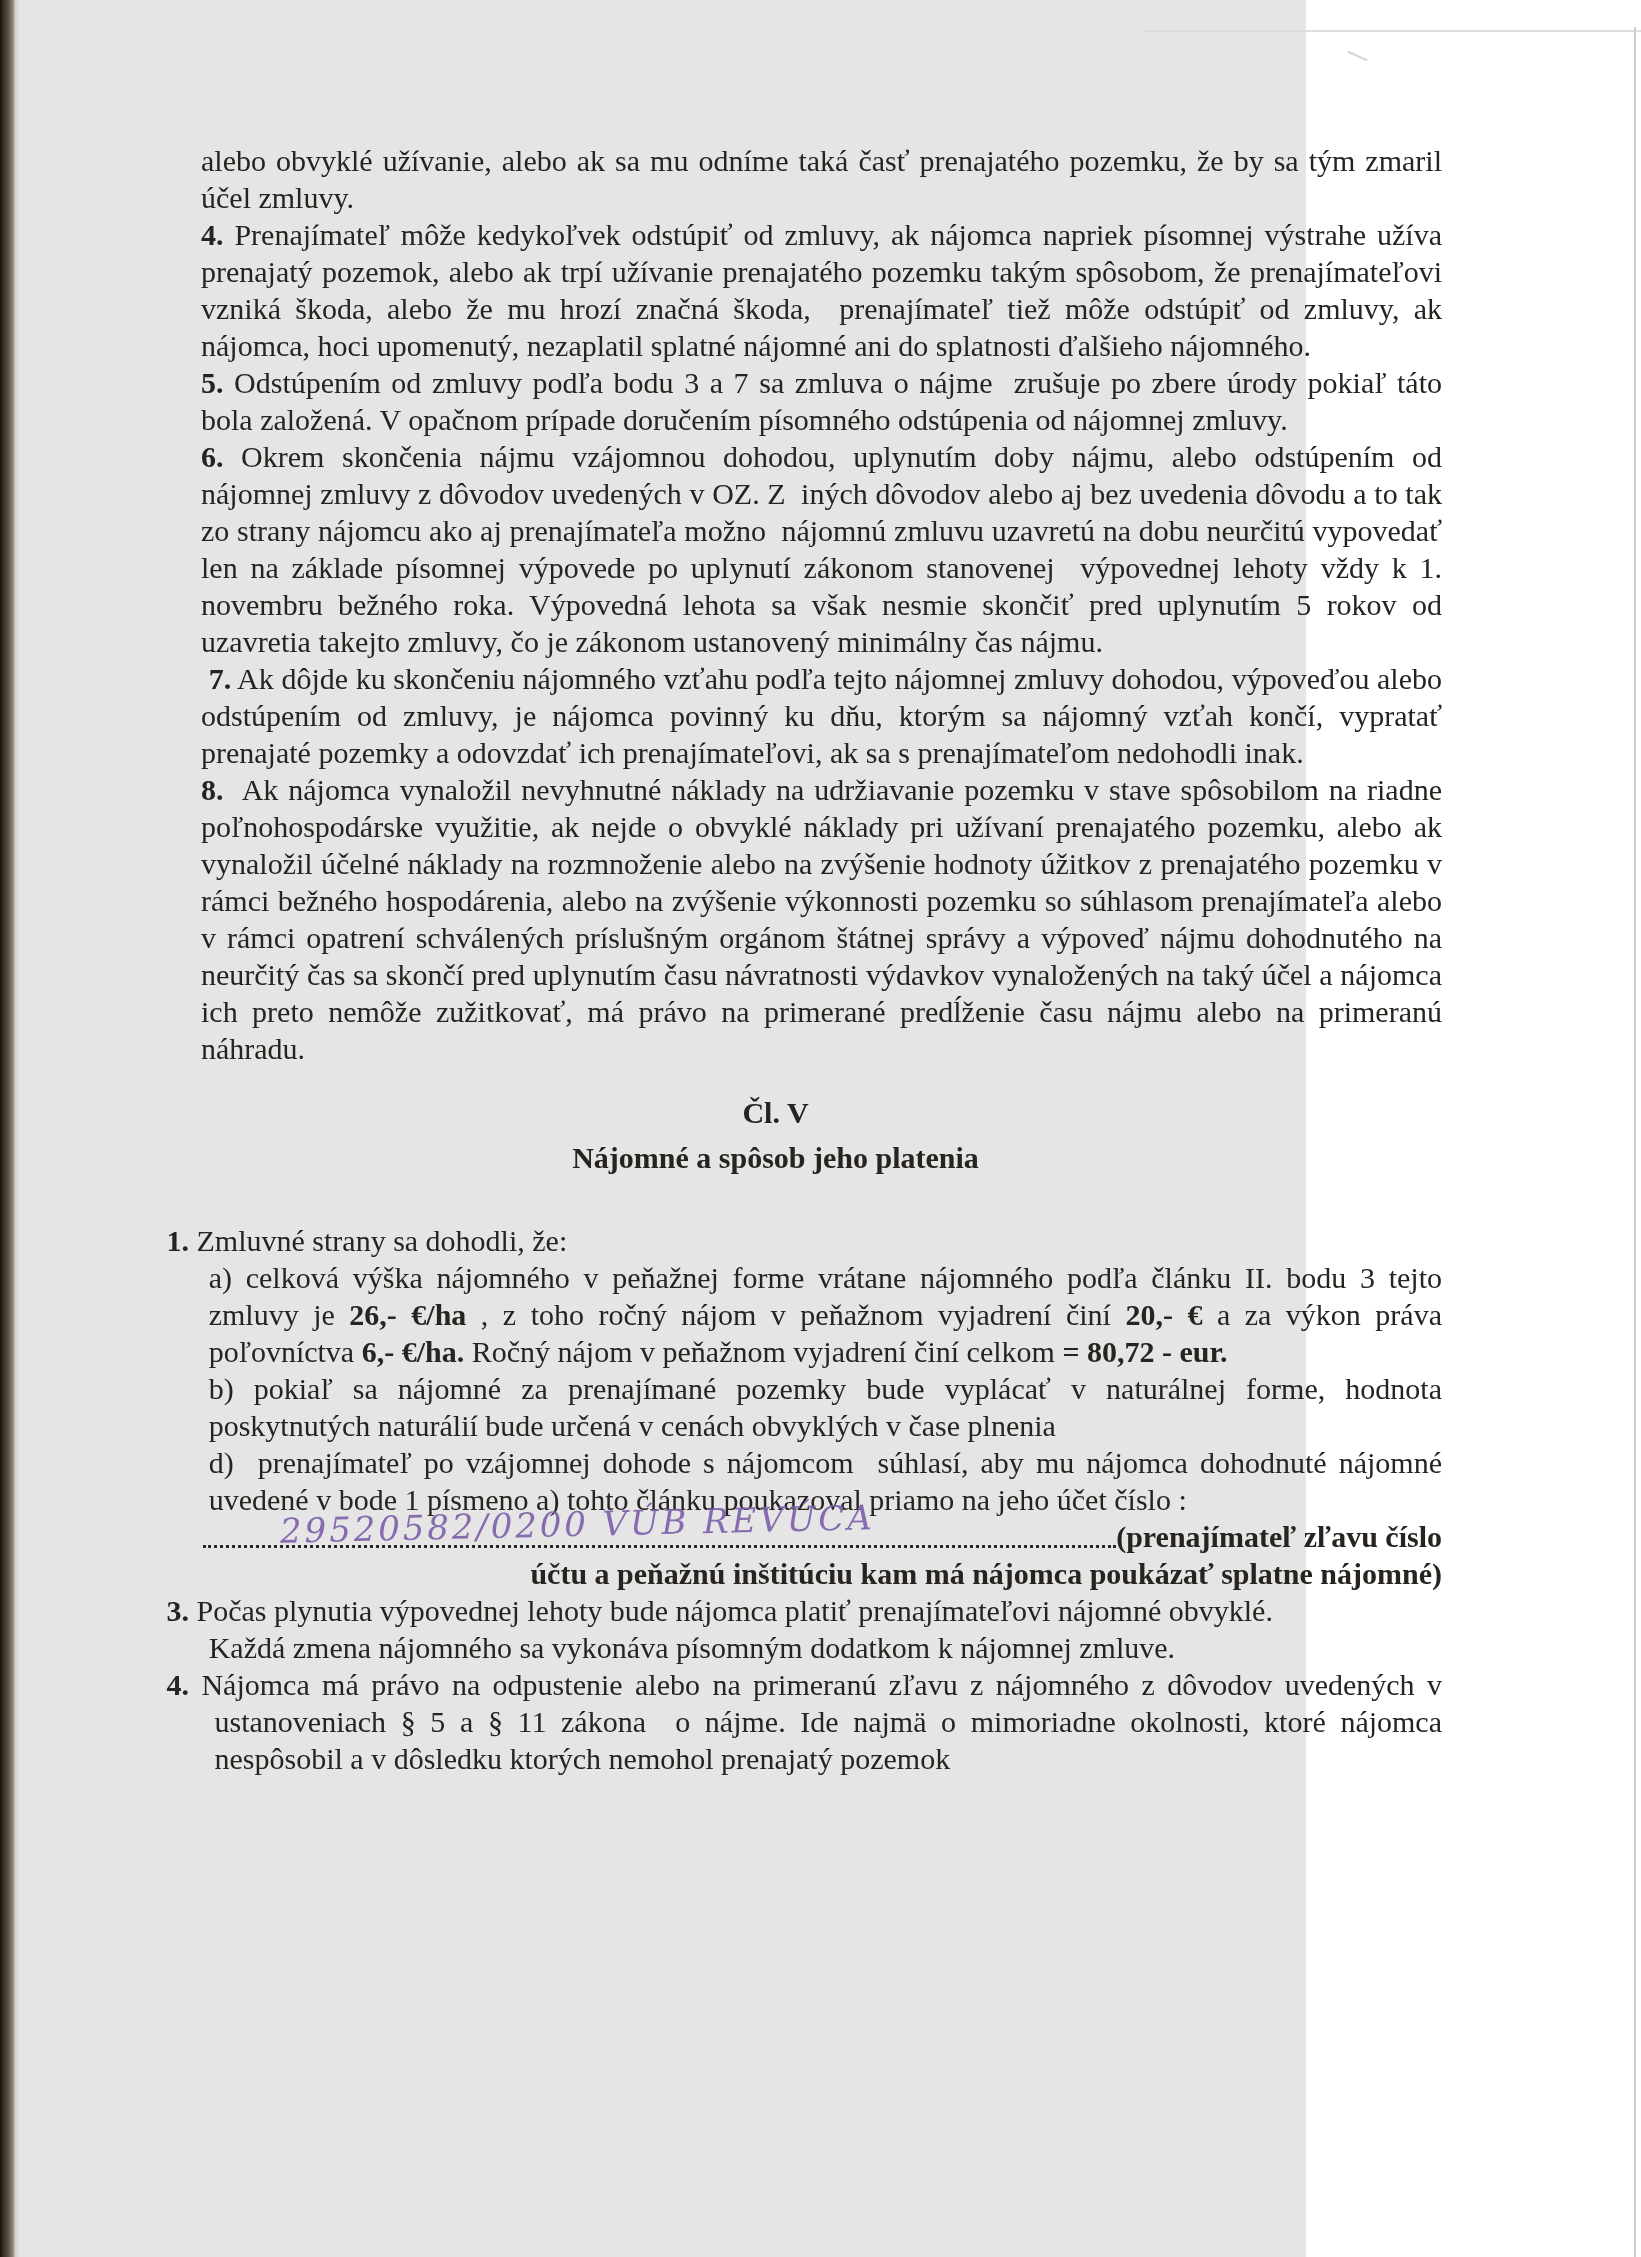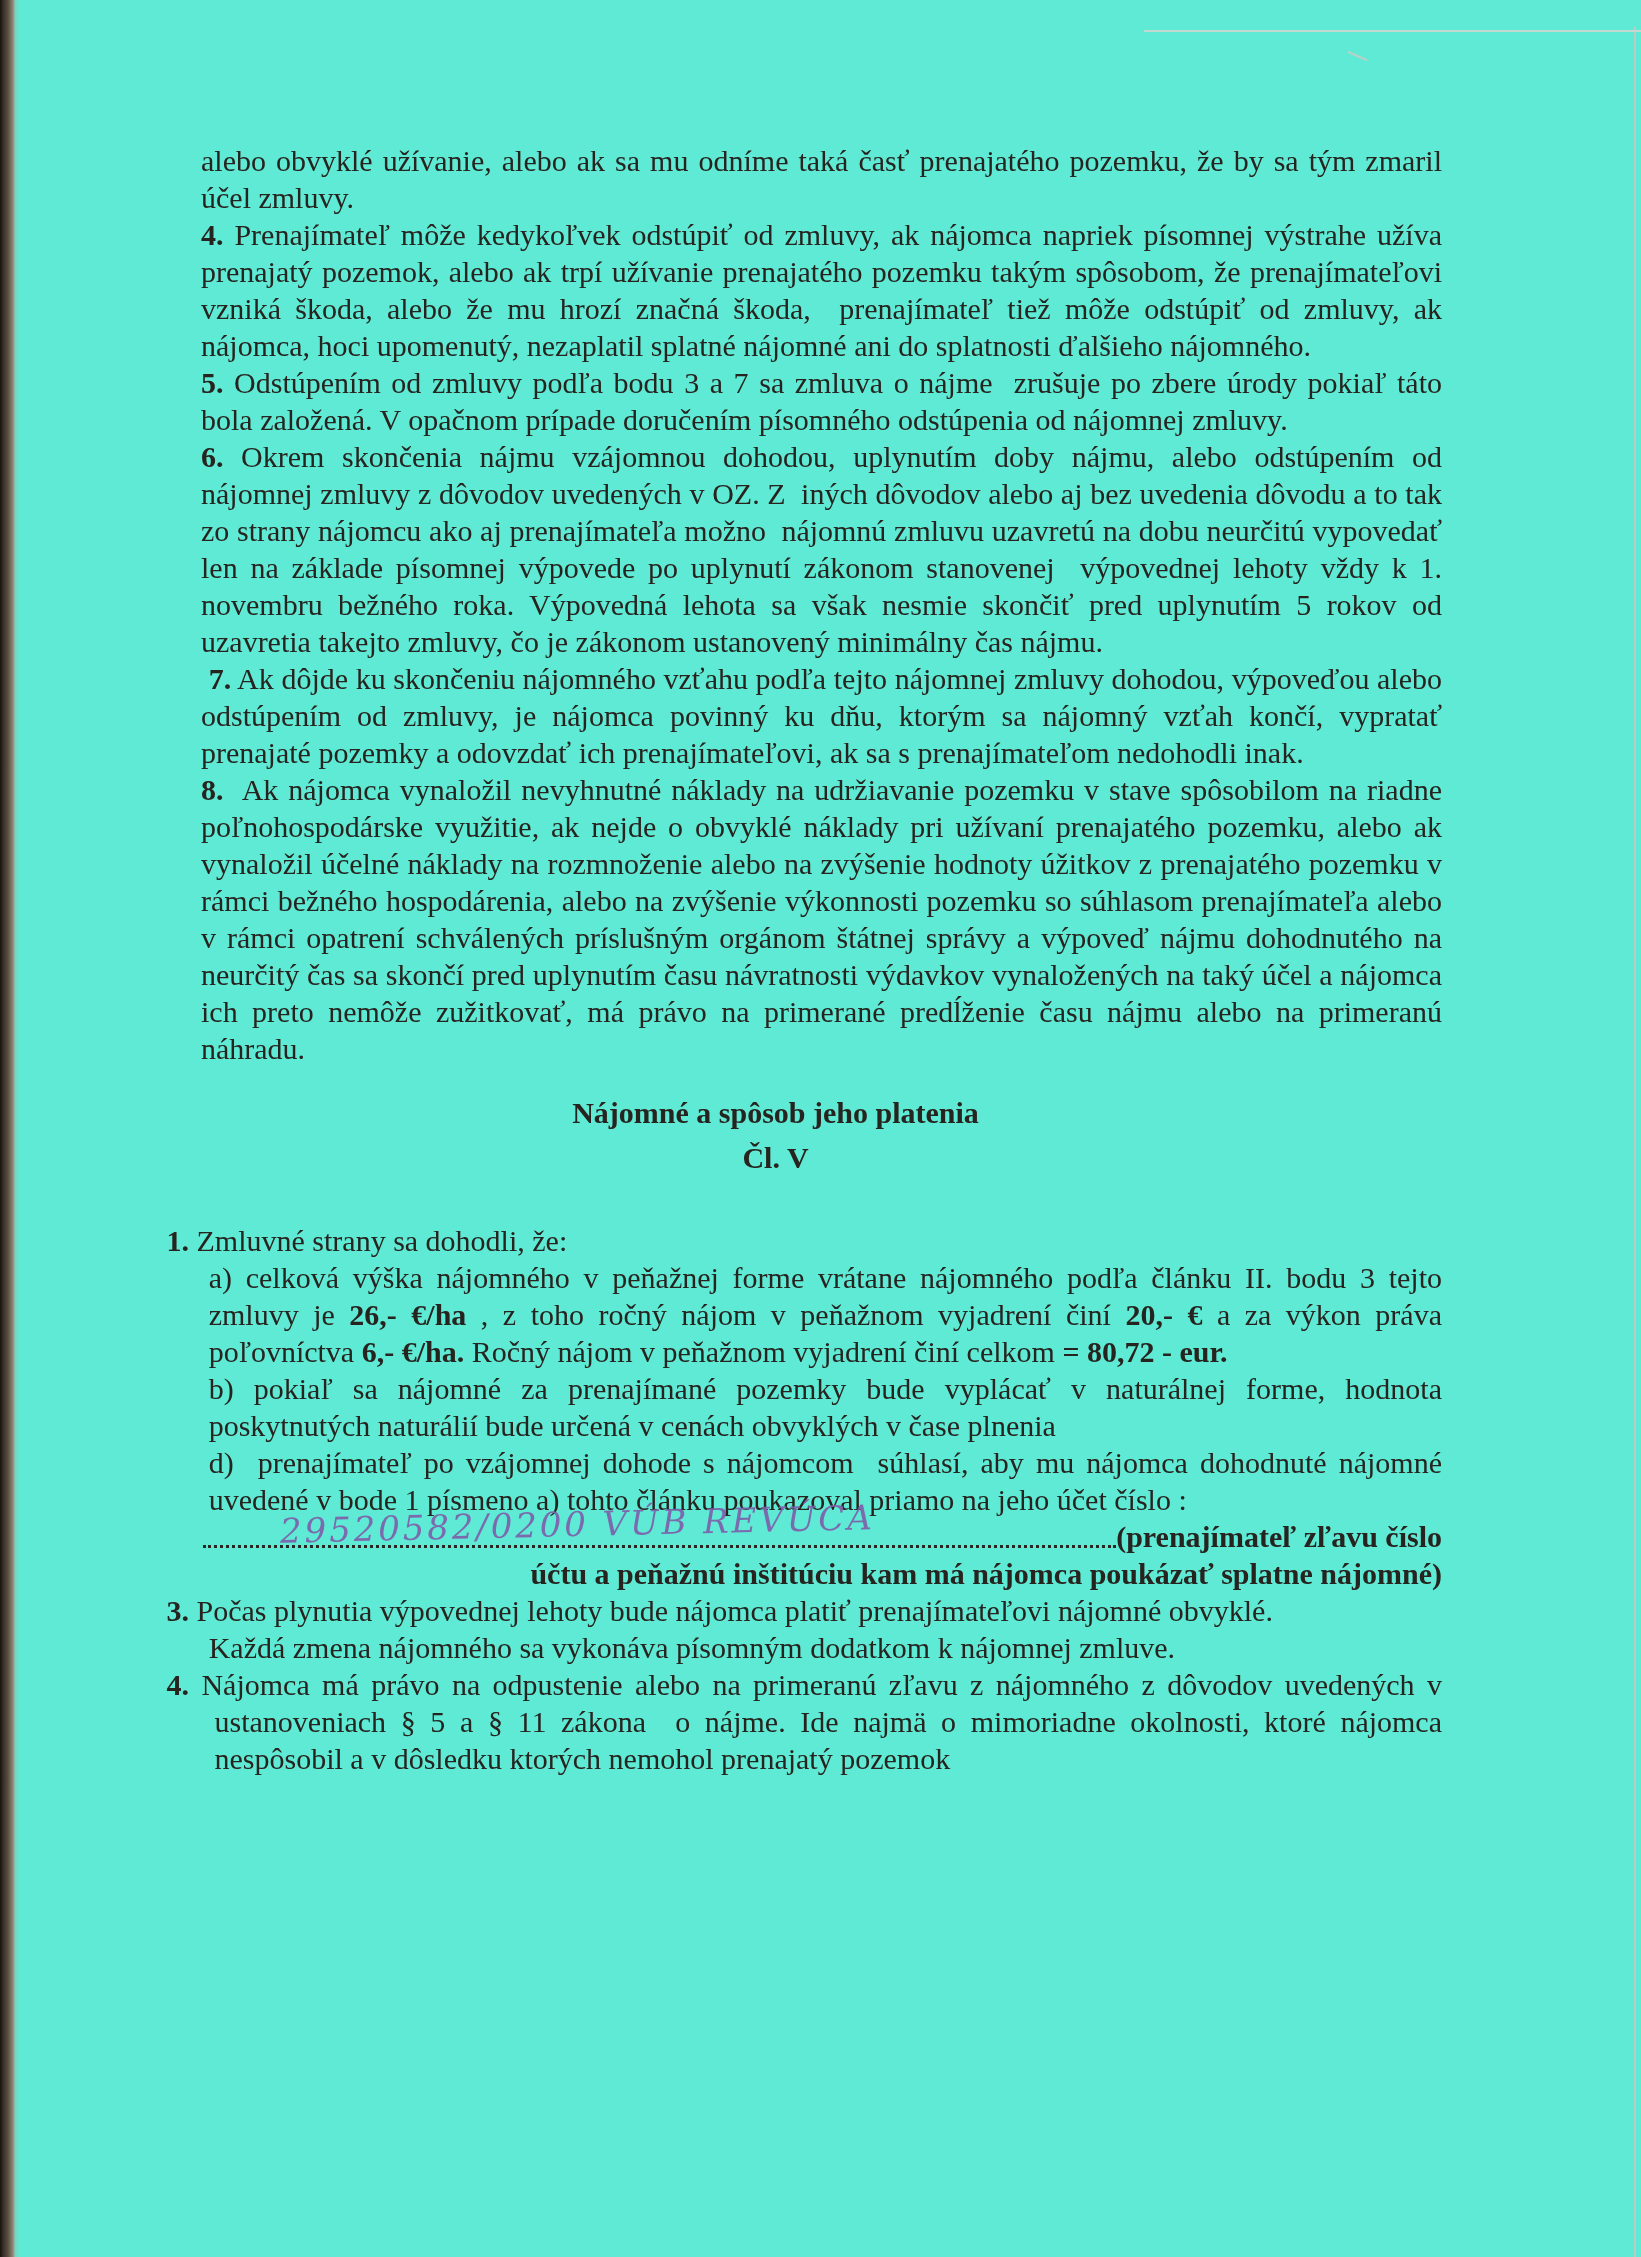--- a/index.html
+++ b/index.html
@@ -5,23 +5,23 @@
   html, body {
     margin: 0;
     padding: 0;
     width: 1641px;
     height: 2257px;
     overflow: hidden;
     background: #ffffff;
   }
   .page {
     position: relative;
-    width: 1641px;
+    width: 1306px;
     height: 2257px;
-    background: #5eead4;
+    background: #e5e5e5;
     font-family: "Liberation Serif", "DejaVu Serif", serif;
     color: #272420;
   }
   
   .edge-left {
     position: absolute; left: 0; top: 0; bottom: 0; width: 19.3px;
     background: linear-gradient(90deg,
       #15110d 0px, #3d352c 3.9px, #564c40 7.7px, #8e8274 12.6px,
       rgba(180,170,155,0.35) 15.4px, rgba(253,253,251,0) 19.3px);
   }
@@ -120,22 +120,22 @@
     <div id="flow-top">
         <div class="para"><span>alebo obvyklé užívanie, alebo ak sa mu odníme taká časť prenajatého pozemku, že by sa tým zmaril účel zmluvy.</span></div>
         <div class="para"><span class="b">4.</span><span> Prenajímateľ môže kedykoľvek odstúpiť od zmluvy, ak nájomca napriek písomnej výstrahe užíva prenajatý pozemok, alebo ak trpí užívanie prenajatého pozemku takým spôsobom, že prenajímateľovi vzniká škoda, alebo že mu hrozí značná škoda,  prenajímateľ tiež môže odstúpiť od zmluvy, ak nájomca, hoci upomenutý, nezaplatil splatné nájomné ani do splatnosti ďalšieho nájomného.</span></div>
         <div class="para"><span class="b">5.</span><span> Odstúpením od zmluvy podľa bodu 3 a 7 sa zmluva o nájme  zrušuje po zbere úrody pokiaľ táto bola založená. V opačnom prípade doručením písomného odstúpenia od nájomnej zmluvy.</span></div>
         <div class="para"><span class="b">6.</span><span> Okrem skončenia nájmu vzájomnou dohodou, uplynutím doby nájmu, alebo odstúpením od nájomnej zmluvy z dôvodov uvedených v OZ. Z  iných dôvodov alebo aj bez uvedenia dôvodu a to tak zo strany nájomcu ako aj prenajímateľa možno  nájomnú zmluvu uzavretú na dobu neurčitú vypovedať len na základe písomnej výpovede po uplynutí zákonom stanovenej  výpovednej lehoty vždy k 1. novembru bežného roka. Výpovedná lehota sa však nesmie skončiť pred uplynutím 5 rokov od uzavretia takejto zmluvy, čo je zákonom ustanovený minimálny čas nájmu.</span></div>
         <div class="para"><span class="b"> 7.</span><span> Ak dôjde ku skončeniu nájomného vzťahu podľa tejto nájomnej zmluvy dohodou, výpoveďou alebo odstúpením od zmluvy, je nájomca povinný ku dňu, ktorým sa nájomný vzťah končí, vypratať prenajaté pozemky a odovzdať ich prenajímateľovi, ak sa s prenajímateľom nedohodli inak.</span></div>
         <div class="para"><span class="b">8.</span><span>  Ak nájomca vynaložil nevyhnutné náklady na udržiavanie pozemku v stave spôsobilom na riadne poľnohospodárske využitie, ak nejde o obvyklé náklady pri užívaní prenajatého pozemku, alebo ak vynaložil účelné náklady na rozmnoženie alebo na zvýšenie hodnoty úžitkov z prenajatého pozemku v rámci bežného hospodárenia, alebo na zvýšenie výkonnosti pozemku so súhlasom prenajímateľa alebo v rámci opatrení schválených príslušným orgánom štátnej správy a výpoveď nájmu dohodnutého na neurčitý čas sa skončí pred uplynutím času návratnosti výdavkov vynaložených na taký účel a nájomca ich preto nemôže zužitkovať, má právo na primerané predĺženie času nájmu alebo na primeranú náhradu.</span></div>
       </div>
 
     <div class="heading">
+      <div class="h-line">Čl. V</div>
       <div class="h-line">Nájomné a spôsob jeho platenia</div>
-      <div class="h-line">Čl. V</div>
     </div>
 
     <div id="flow-bottom">
         <div class="li"><span class="b">1.</span><span> Zmluvné strany sa dohodli, že:</span></div>
         <div class="sub"><span>a) celková výška nájomného v peňažnej forme vrátane nájomného podľa článku II. bodu 3 tejto zmluvy je </span><span class="b">26,- €/ha</span><span> , z toho ročný nájom v peňažnom vyjadrení činí </span><span class="b">20,- €</span><span> a za výkon práva poľovníctva </span><span class="b">6,- €/ha.</span><span> Ročný nájom v peňažnom vyjadrení činí celkom </span><span class="b">= 80,72 - eur.</span></div>
         <div class="sub"><span>b) pokiaľ sa nájomné za prenajímané pozemky bude vyplácať v naturálnej forme, hodnota poskytnutých naturálií bude určená v cenách obvyklých v čase plnenia</span></div>
         <div class="sub"><span>d)  prenajímateľ po vzájomnej dohode s nájomcom  súhlasí, aby mu nájomca dohodnuté nájomné uvedené v bode 1 písmeno a) tohto článku poukazoval priamo na jeho účet číslo :</span></div>
         <div class="account-line">
           <span class="handwriting">29520582/0200 VÚB REVÚCA</span>
           <span class="dots"></span>

